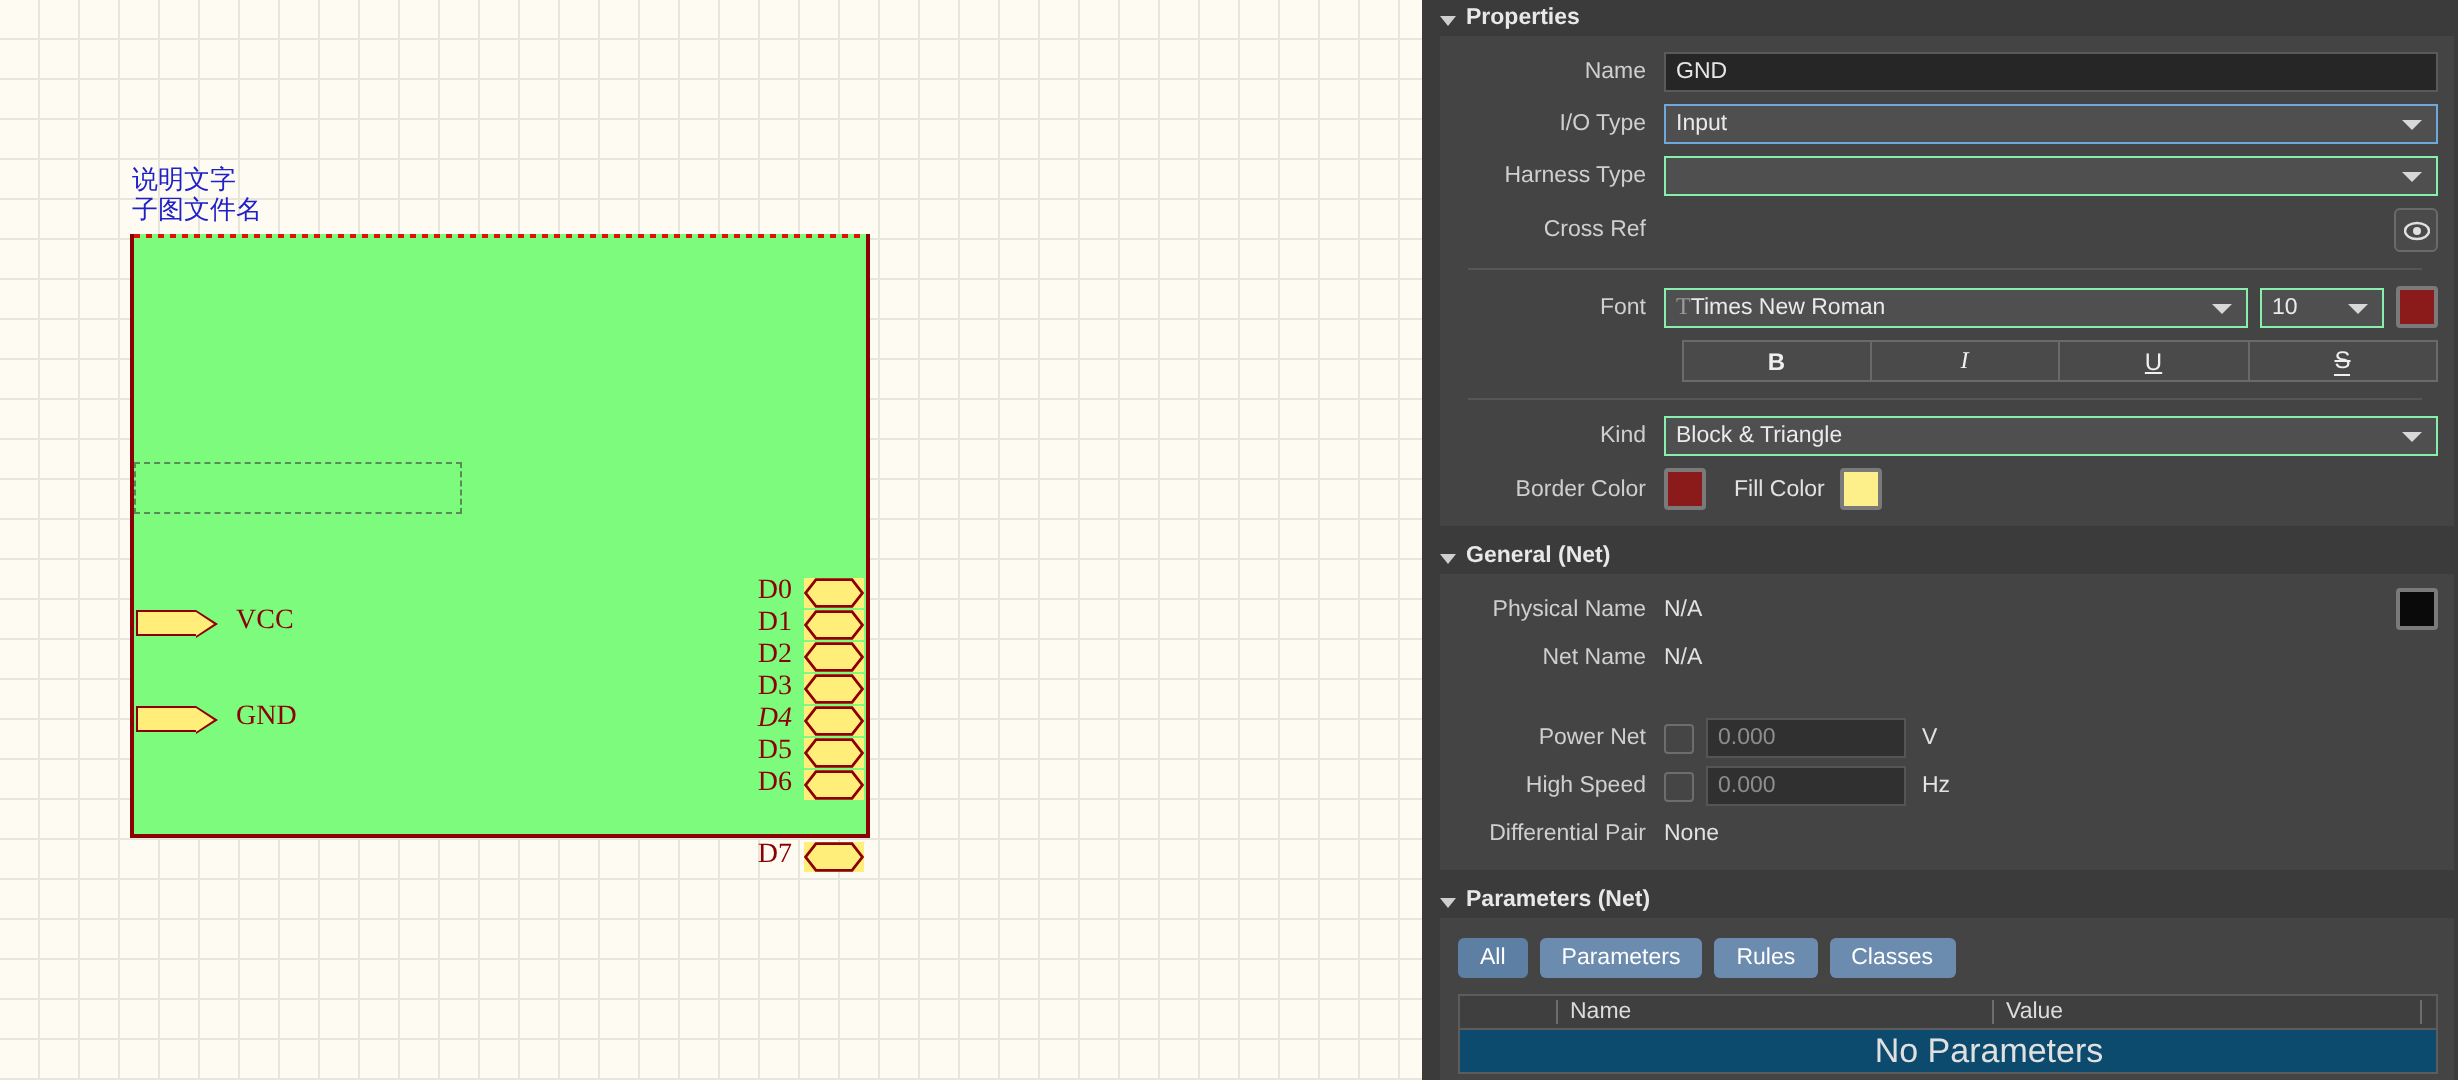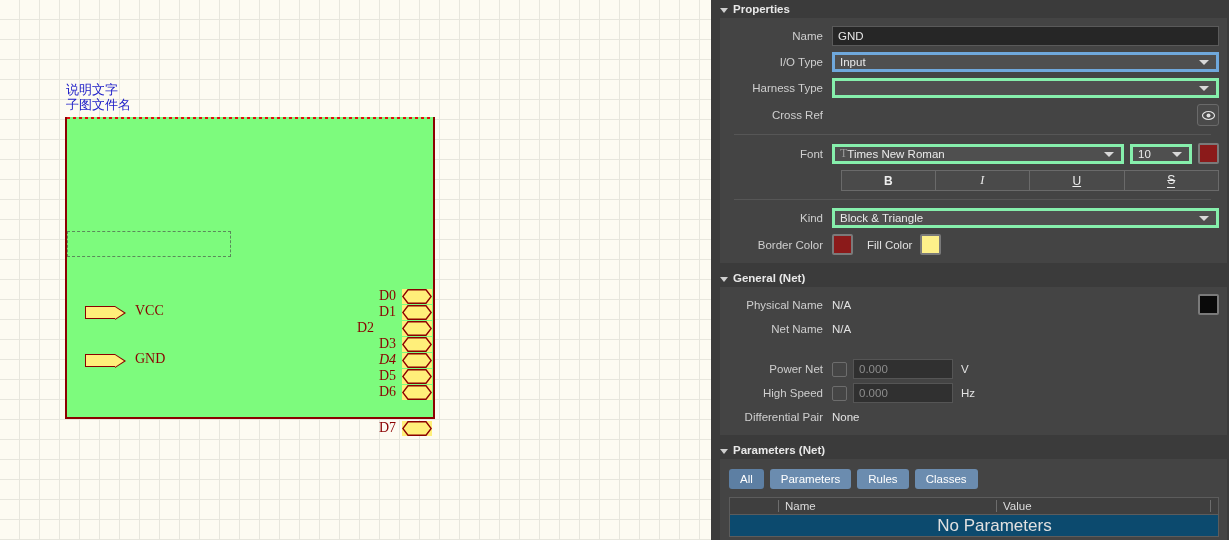--- a/index.html
+++ b/index.html
@@ -63,21 +63,21 @@
   
   .port-row { position: absolute; display: flex; align-items: center; }
   .port-label {
     font-family: "Liberation Serif", serif;
     font-size: 14px;
     color: #8b0000;
     white-space: nowrap;
   }
 
   
-  .port-left { left: 18px; align-items: flex-end; }
+  .port-left { left: 1px; }
   .port-arrow {
     width: 30px; height: 13px;
     background: #ffef7a;
     border: 1px solid #8b0000;
     border-right: none;
     position: relative;
   }
   .port-arrow::after {
     content: "";
     position: absolute;
@@ -165,21 +165,21 @@
     color: #e6e6e6;
     font-size: 11.5px;
     padding: 0 5px;
     line-height: 18px;
     font-family: "Liberation Sans", sans-serif;
     outline: none;
   }
   .combo {
     height: 20px;
     background: #4f4f4f;
-    border: 3px solid #86efac;
+    border: 1px solid #86efac;
     color: #eaeaea;
     font-size: 11.5px;
     display: flex;
     align-items: center;
     padding: 0 5px;
     position: relative;
   }
   .combo.focused { border-color: #6fa8dc; }
   .combo .caret {
     position: absolute;
@@ -321,21 +321,21 @@
         </div>
       </div>
       <div class="port-row port-right" style="top:187px;">
         <span class="port-label">D1</span>
         <div class="port-hex">
           <svg width="30" height="15">
               <polygon points="6,0.8 24,0.8 29.2,7.5 24,14.2 6,14.2 0.8,7.5" fill="#ffef7a" stroke="#8b0000" stroke-width="1.4"></polygon>
             </svg>
         </div>
       </div>
-      <div class="port-row port-right" style="top:203px;gap:22px;">
+      <div class="port-row port-right" style="top:203px;">
         <span class="port-label">D2</span>
         <div class="port-hex">
           <svg width="30" height="15">
               <polygon points="6,0.8 24,0.8 29.2,7.5 24,14.2 6,14.2 0.8,7.5" fill="#ffef7a" stroke="#8b0000" stroke-width="1.4"></polygon>
             </svg>
         </div>
       </div>
       <div class="port-row port-right" style="top:219px;">
         <span class="port-label">D3</span>
         <div class="port-hex">

